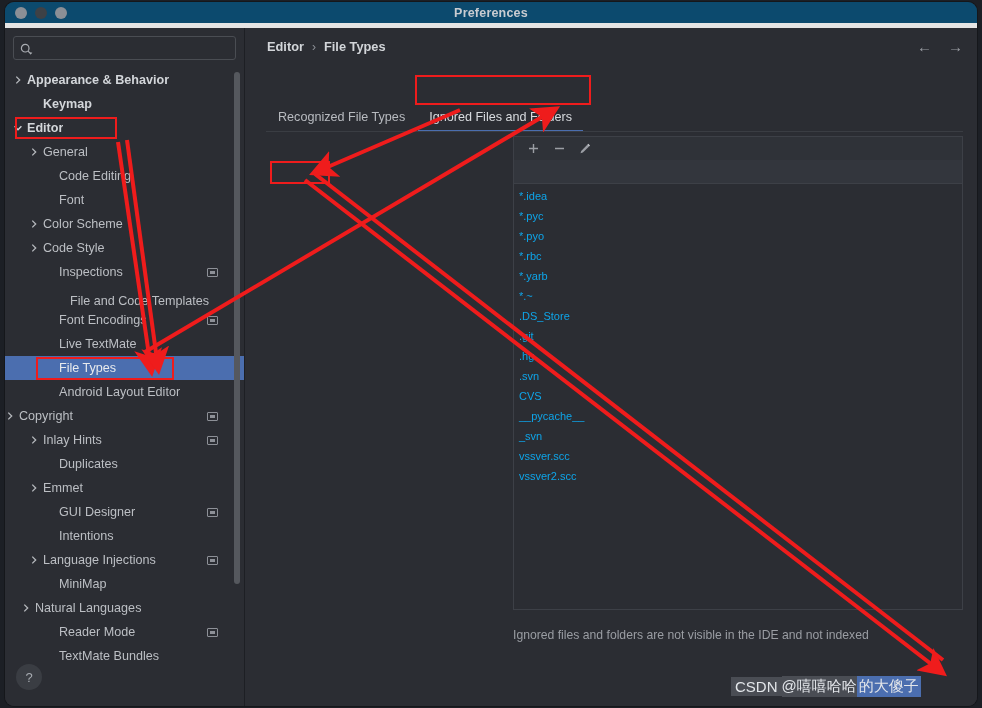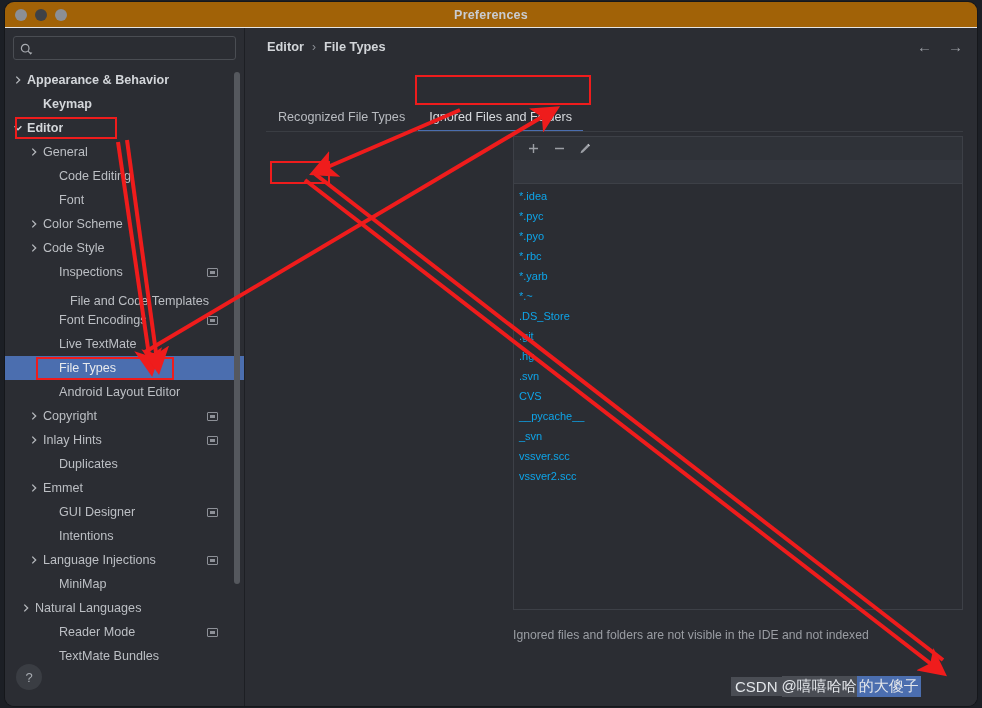--- a/index.html
+++ b/index.html
@@ -14,22 +14,22 @@
     width: 972px; height: 704px;
     background: #2b2d33;
     border-radius: 9px;
     overflow: hidden;
     box-shadow: 0 0 0 1px #15171b;
   }
   
   #titlebar {
     position: relative;
     height: 26px;
-    background: #a16207;
-    border-bottom: 1px solid #e5e5e5;
+    background: #0c4a6e;
+    border-bottom: 5px solid #e5e5e5;
     display: flex; align-items: center;
   }
   #traffic { display: flex; gap: 8px; margin-left: 10px; }
   .light { width: 12px; height: 12px; border-radius: 50%; }
   .light.l1 { background: #8b8f96; }
   .light.l2 { background: #3e4146; }
   .light.l3 { background: #8b8f96; }
   #win-title {
     position: absolute; left: 0; right: 0; text-align: center;
     font-size: 12.5px; font-weight: bold; color: #c9ccd1; letter-spacing: .2px;
@@ -267,21 +267,21 @@
               <span class="lbl">Live TextMate</span>
             </div>
             <div class="node sel" style="padding-left: 40px;">
               <span class="arrow"></span>
               <span class="lbl">File Types</span>
             </div>
             <div class="node" style="padding-left: 40px;">
               <span class="arrow"></span>
               <span class="lbl">Android Layout Editor</span>
             </div>
-            <div class="node" style="padding-left: 24px;">
+            <div class="node" style="">
               <span class="arrow">
                 <svg width="10" height="10" viewBox="0 0 10 10">
                   <path d="M3.3 1.6 L6.7 5 L3.3 8.4" fill="none" stroke="#b6b9be" stroke-width="1.3"></path>
                 </svg>
               </span>
               <span class="lbl">Copyright</span>
               <span class="badge"></span>
             </div>
             <div class="node" style="padding-left: 24px;">
               <span class="arrow">

